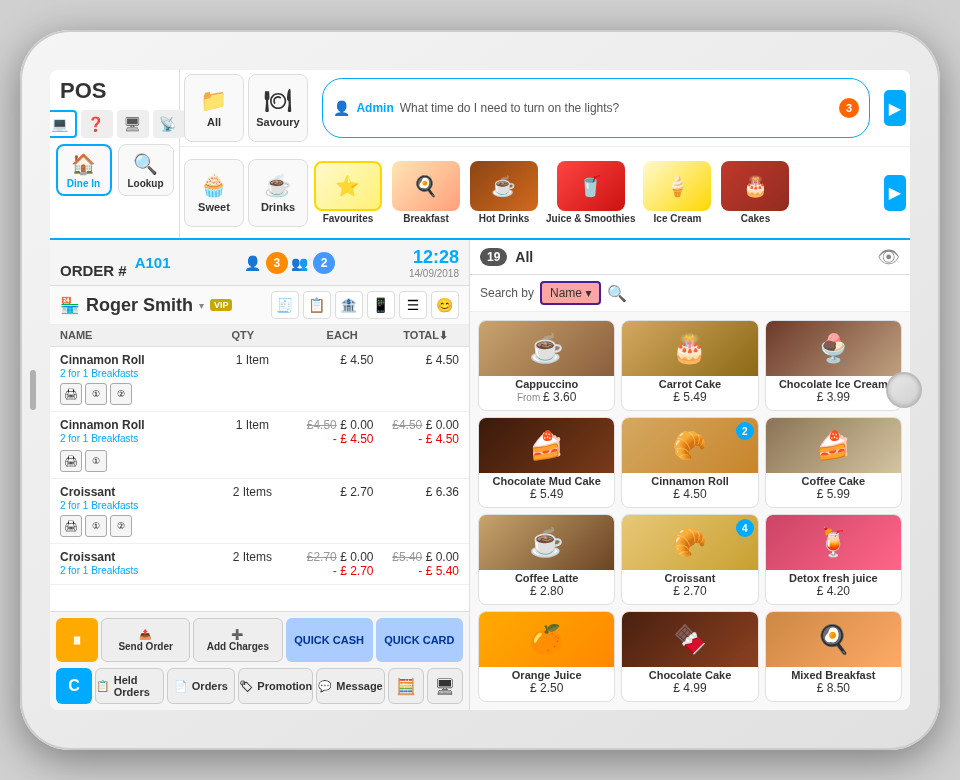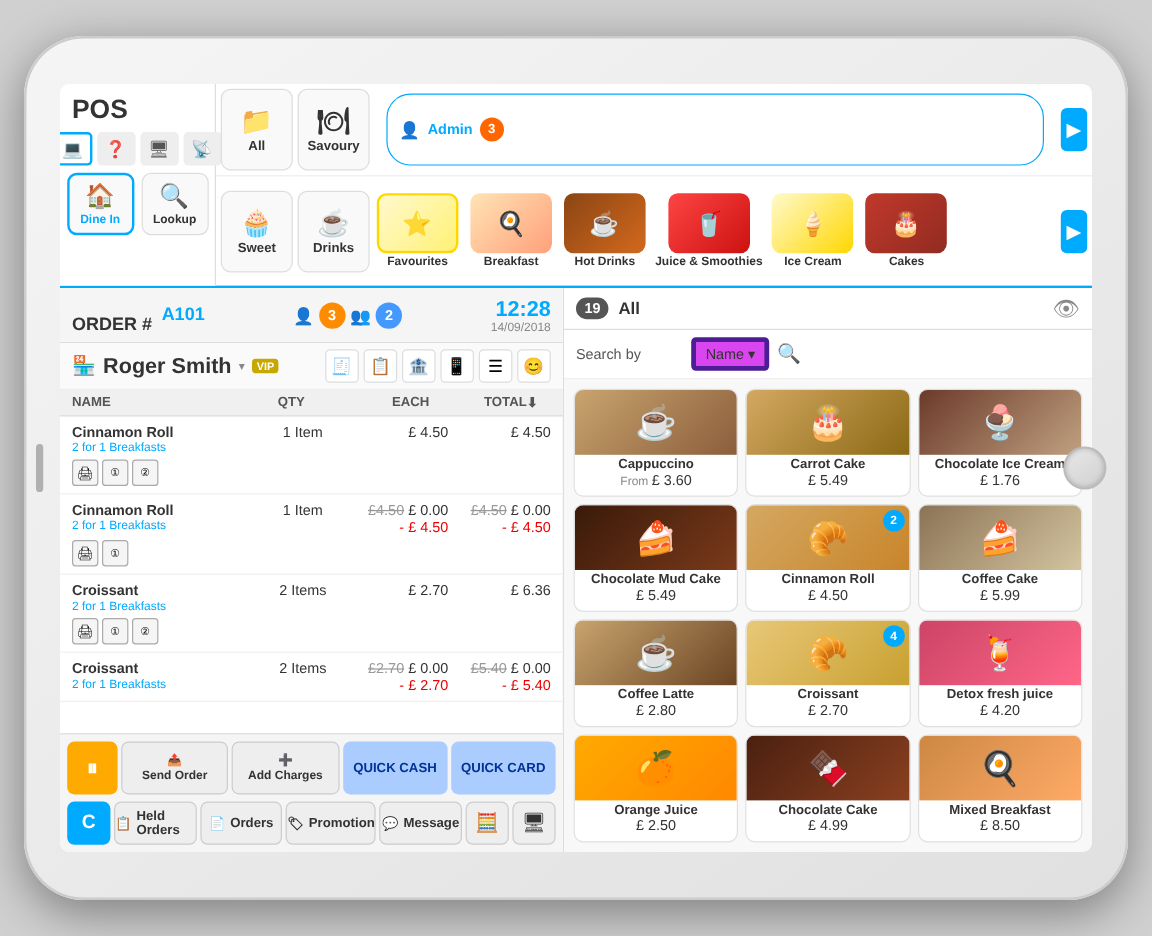--- a/index.html
+++ b/index.html
@@ -340,21 +340,21 @@
     .eye-icon { font-size: 18px; color: #888; cursor: pointer; }
     .search-bar {
       display: flex;
       align-items: center;
       padding: 6px 10px;
       background: #fff;
       border-bottom: 1px solid #eee;
       gap: 6px;
     }
     .search-label { font-size: 12px; color: #555; }
-    .search-dropdown { border: 4px solid #4c1d95; border-radius: 4px; padding: 3px 8px; font-size: 12px; color: #333; background: #d946ef; margin-left: 36px; }
+    .search-dropdown { border: 2px solid #4c1d95; border-radius: 4px; padding: 3px 8px; font-size: 12px; color: #333; background: #fca5a5; }
     .search-icon { font-size: 16px; color: #555; cursor: pointer; }
     .product-grid {
       display: grid;
       grid-template-columns: repeat(3, 1fr);
       gap: 6px;
       padding: 8px;
       overflow-y: auto;
       flex: 1;
     }
     .product-grid::-webkit-scrollbar { width: 4px; }
@@ -450,20 +450,21 @@
             <div class="cat-btn">
               <span class="cat-icon">🍽</span>
               <span>Savoury</span>
             </div>
           </div>
 
           <div style="flex:1; display:flex; flex-direction:column; justify-content:center; padding:4px;">
             <div class="chat-bar">
               <span style="font-size:14px;">👤</span>
               <span class="admin-label">Admin</span>
+              <span class="chat-text">What time do I need to turn on the lights?</span>
               <span class="chat-badge">3</span>
             </div>
           </div>
 
           <div class="arrow-btn" style="margin:auto 4px; height:36px;">▶</div>
         </div>
 
         <div style="display:flex; align-items:stretch; flex:1;">
           <div style="display:flex; padding:4px 4px; gap:4px; align-items:center;">
             <div class="cat-btn">
@@ -701,21 +702,21 @@
 
           <div class="product-card">
             <div class="product-img img-carrot">🎂</div>
             <div class="product-name">Carrot Cake</div>
             <div class="product-price">£ 5.49</div>
           </div>
 
           <div class="product-card">
             <div class="product-img img-choc-ice">🍨</div>
             <div class="product-name">Chocolate Ice Cream</div>
-            <div class="product-price">£ 1.76</div>
+            <div class="product-price">£ 3.99</div>
           </div>
 
           <div class="product-card">
             <div class="product-img img-choc-mud">🍰</div>
             <div class="product-name">Chocolate Mud Cake</div>
             <div class="product-price">£ 5.49</div>
           </div>
 
           <div class="product-card">
             <div class="product-img img-cinnamon">

